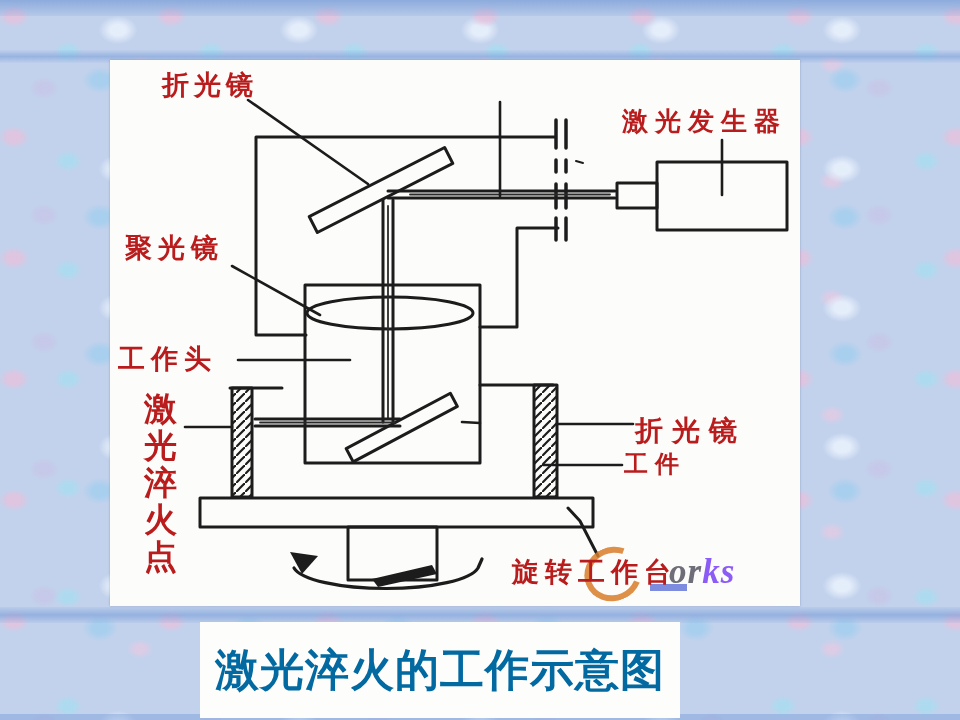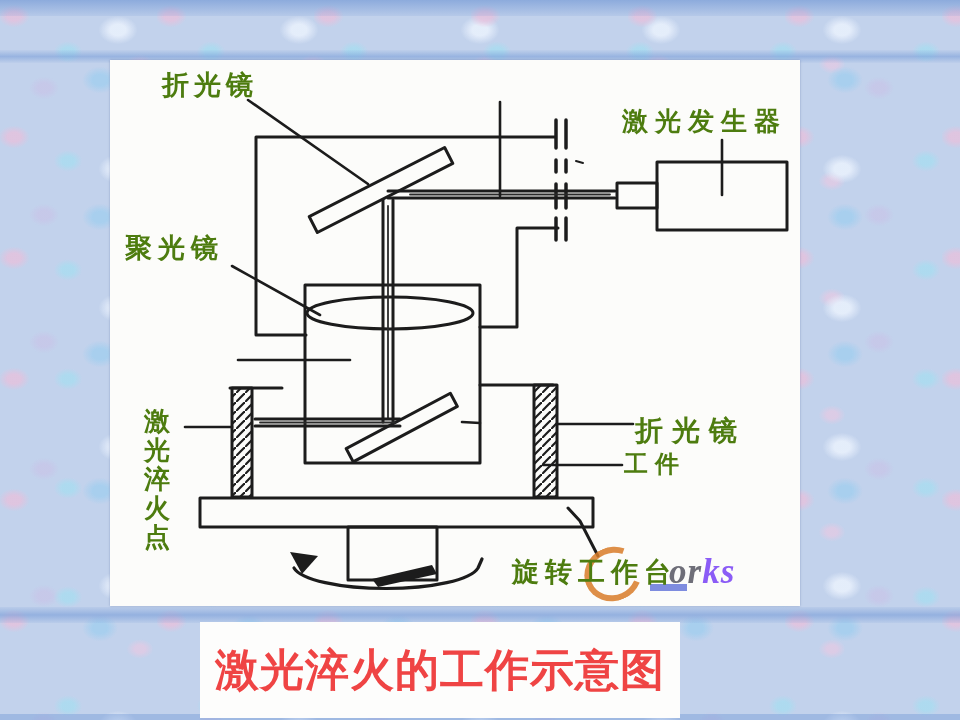--- a/index.html
+++ b/index.html
@@ -18,33 +18,33 @@
   .streak{position:absolute;left:0;width:960px;pointer-events:none;}
   .streak.top    {top:0;height:16px;background:linear-gradient(180deg,rgba(112,150,212,.65),rgba(112,150,212,.15));}
   .streak.upper  {top:50px;height:13px;background:linear-gradient(180deg,rgba(112,150,212,.05),rgba(118,155,215,.55),rgba(112,150,212,.05));}
   .streak.lower  {top:607px;height:16px;background:linear-gradient(180deg,rgba(112,150,212,.1),rgba(118,155,215,.6),rgba(112,150,212,.1));}
   .streak.bottom {top:714px;height:6px;background:rgba(118,155,215,.45);}
 
   .panel{position:absolute;left:110px;top:60px;width:690px;height:546px;
     background:#fcfcfa;box-shadow:0 0 2px rgba(90,110,160,.5);}
   .panel svg{position:absolute;left:0;top:0;}
 
-  .lbl{position:absolute;color:#4d7c0f;font-weight:700;white-space:nowrap;line-height:1.05;}
+  .lbl{position:absolute;color:#b91c1c;font-weight:700;white-space:nowrap;line-height:1.05;}
   .lbl.vert{white-space:normal;word-break:break-all;line-height:1.12;}
 
   .wm-swoosh{position:absolute;left:474px;top:487px;width:46px;height:42px;border:6px solid rgba(217,124,40,.85);
     border-right-color:transparent;border-radius:50%;transform:rotate(-24deg);}
   .wm-text{position:absolute;left:559px;top:492px;font-style:italic;font-weight:700;font-size:35px;
     letter-spacing:1px;color:#6e6e78;font-family:"Liberation Serif",serif;}
   .wm-gold{color:#8b5cf6;}
   .wm-bar{position:absolute;left:540px;top:524px;width:37px;height:7px;background:rgba(94,111,216,.8);}
 
   .caption-box{position:absolute;left:200px;top:622px;width:480px;height:96px;background:#fdfdfc;
     display:flex;align-items:center;justify-content:center;}
-  .caption-text{font-size:44px;font-weight:700;letter-spacing:1px;color:#ef4444;}
+  .caption-text{font-size:44px;font-weight:700;letter-spacing:1px;color:#0369a1;}
 </style>
 </head>
 <body>
 
 <div class="stage">
 
   <div class="streak top"></div>
   <div class="streak upper"></div>
   <div class="streak lower"></div>
   <div class="streak bottom"></div>
@@ -140,21 +140,22 @@
       </g>
     </svg>
 
     <div class="wm-swoosh"></div>
     <div class="wm-text"><span>or</span><span class="wm-gold">ks</span></div>
     <div class="wm-bar"></div>
 
     <div class="lbl" style="left:52px;top:11px;font-size:27px;letter-spacing:5px;">折光镜</div>
     <div class="lbl" style="left:15px;top:174px;font-size:27px;letter-spacing:6px;">聚光镜</div>
     <div class="lbl" style="left:512px;top:48px;font-size:26px;letter-spacing:7px;">激光发生器</div>
-    <div class="lbl vert" style="left:34px;top:331px;width:30px;font-size:26px;margin-top:16px;">激光淬火点</div>
+    <div class="lbl" style="left:8px;top:285px;font-size:27px;letter-spacing:6px;">工作头</div>
+    <div class="lbl vert" style="left:34px;top:331px;width:30px;font-size:33px;">激光淬火点</div>
     <div class="lbl" style="left:525px;top:356px;font-size:28px;letter-spacing:9px;">折光镜</div>
     <div class="lbl" style="left:514px;top:392px;font-size:24px;letter-spacing:7px;">工件</div>
     <div class="lbl" style="left:402px;top:498px;font-size:27px;letter-spacing:6px;">旋转工作台</div>
   </div>
 
   <div class="caption-box">
     <div class="caption-text">激光淬火的工作示意图</div>
   </div>
 
 </div>

